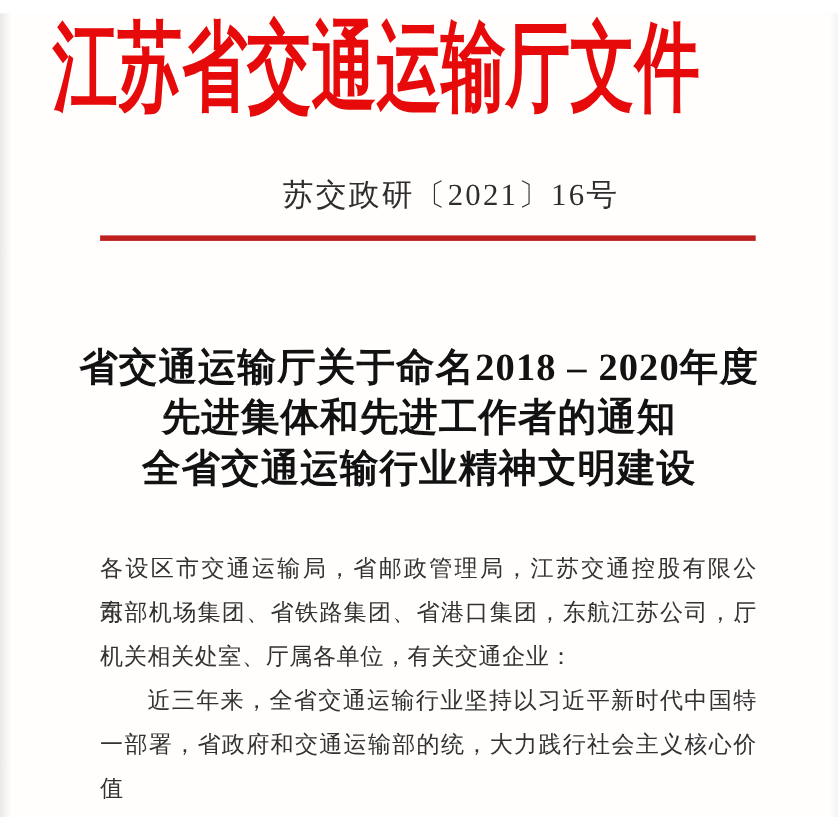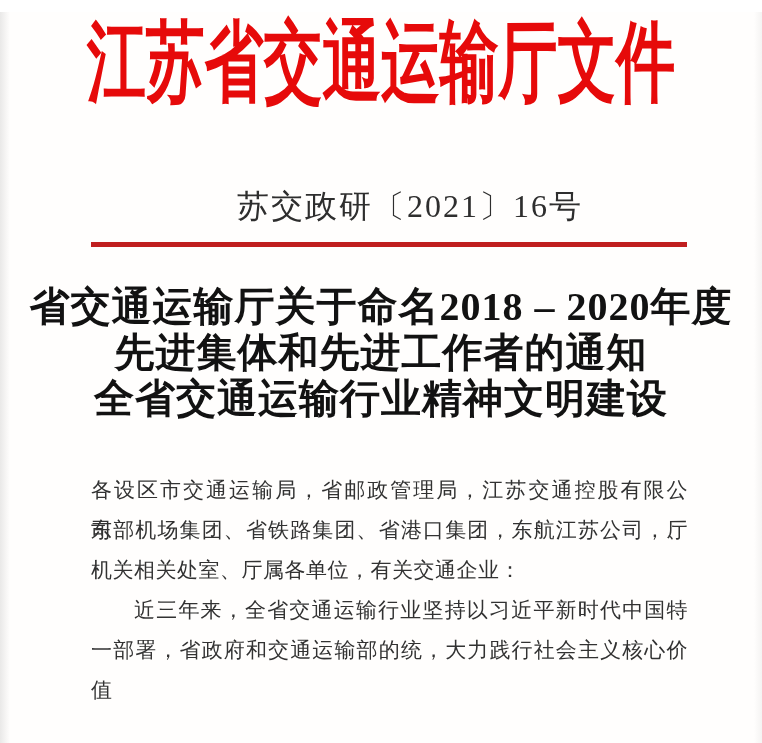--- a/index.html
+++ b/index.html
@@ -11,59 +11,59 @@
     position: relative;
   }
   .page {
     position: relative;
     width: 762px; height: 743px;
     background: #fffefd;
   }
   
   .masthead {
     display: flex;
-    justify-content: center;
+    justify-content: flex-end;
     margin-top: 12px;
     height: 102px;
     align-items: center;
     overflow: visible;
   }
   .masthead-text {
     font-size: 84px;
     font-weight: 700;
     line-height: 1;
     white-space: nowrap;
     transform: scale(0.70, 1.05);
     transform-origin: center center;
     color: #e60a0a;
   }
   
   .doc-number {
-    margin-top: 76px;
+    margin-top: 48px;
     text-align: center;
     padding-left: 58px;
-    font-size: 32px;
+    font-size: 28px;
     line-height: 32px;
     letter-spacing: 2px;
     color: #2e2e2e;
   }
   
   .red-rule {
     margin-top: 20px;
     margin-left: 91px;
     width: 596px;
     height: 5px;
     background: #c01f1f;
   }
   
   .title-block {
-    margin-top: 37px;
+    margin-top: 92px;
     text-align: center;
     font-weight: 700;
-    font-size: 40px;
+    font-size: 35px;
     line-height: 46px;
     letter-spacing: 1px;
     color: #121212;
   }
   
   .document-body {
     margin-top: 48px;
     margin-left: 91px;
     width: 597px;
     font-size: 21px;

